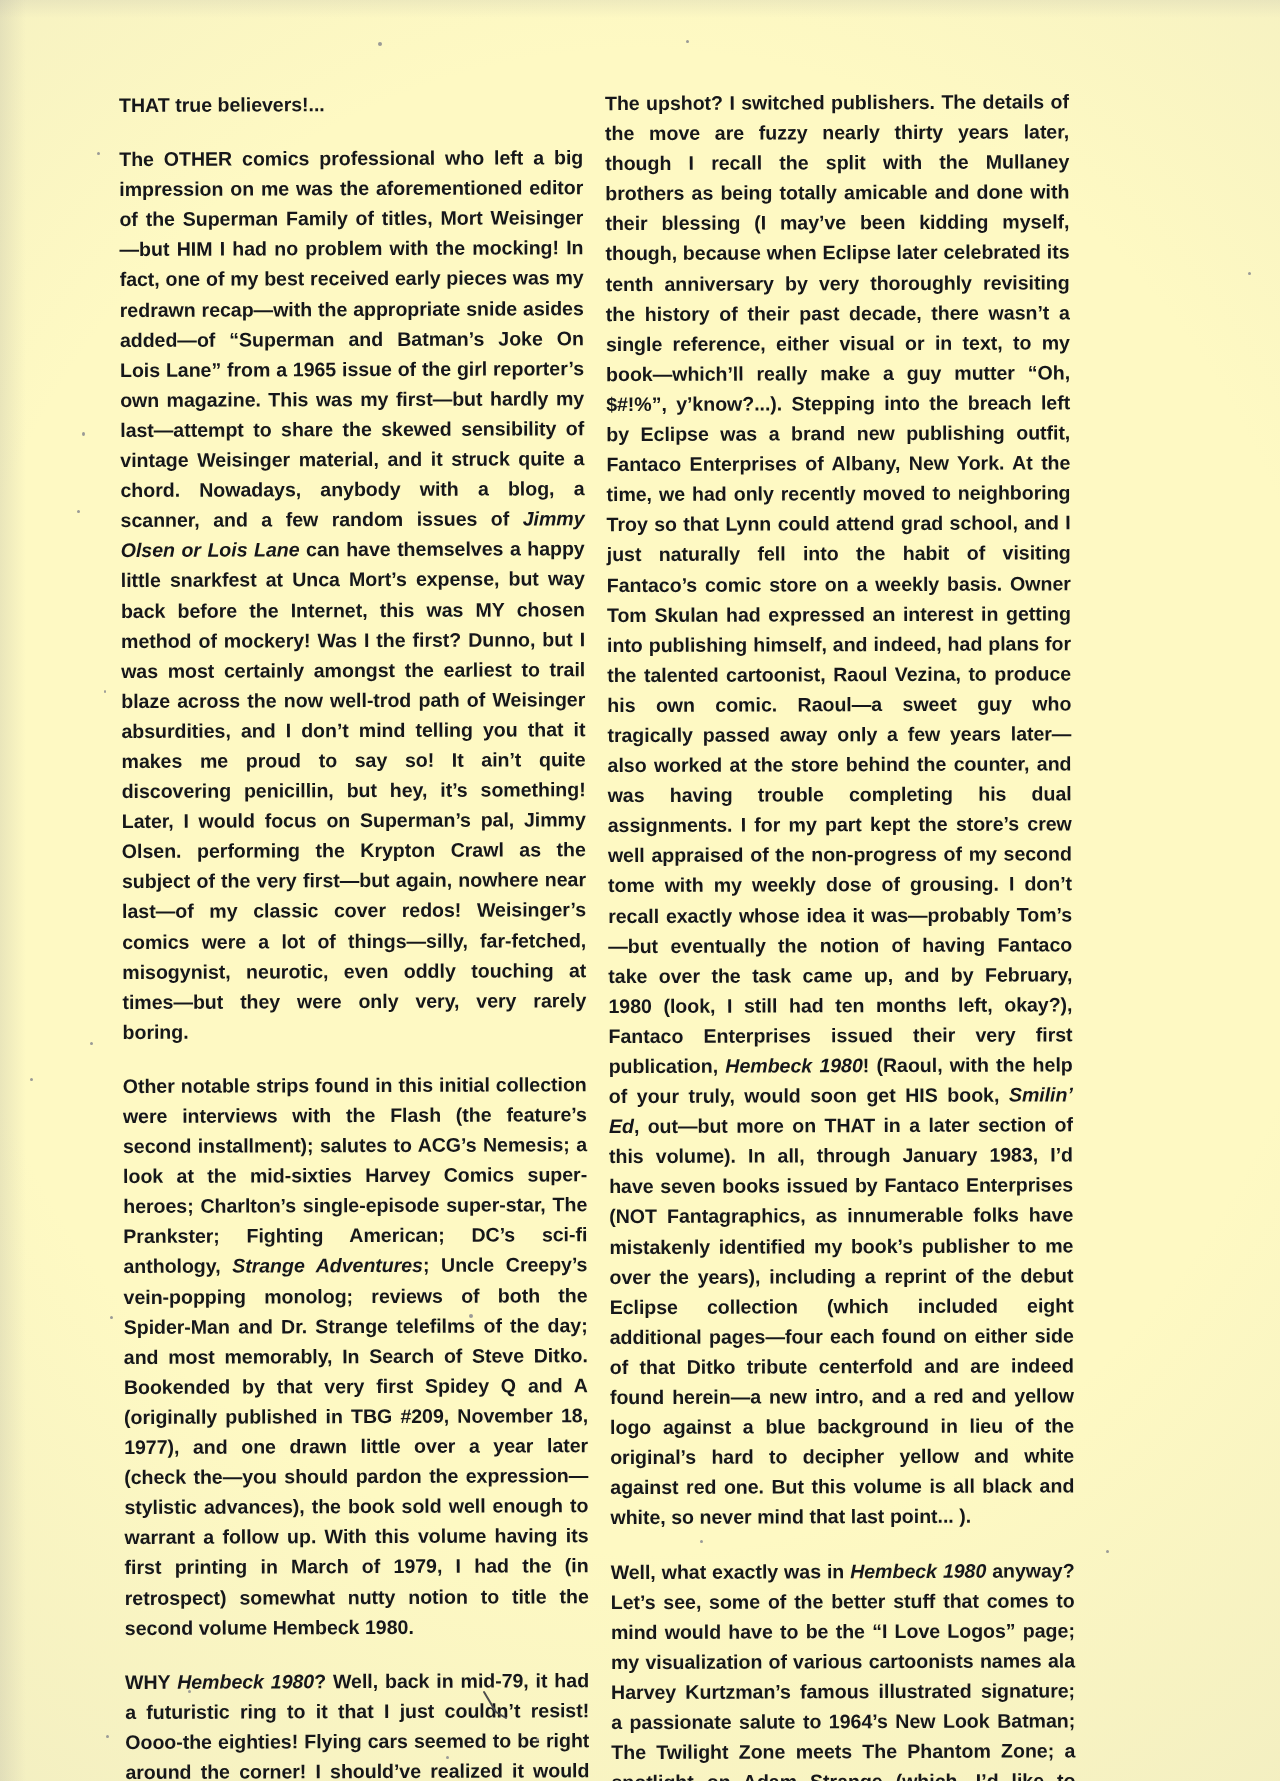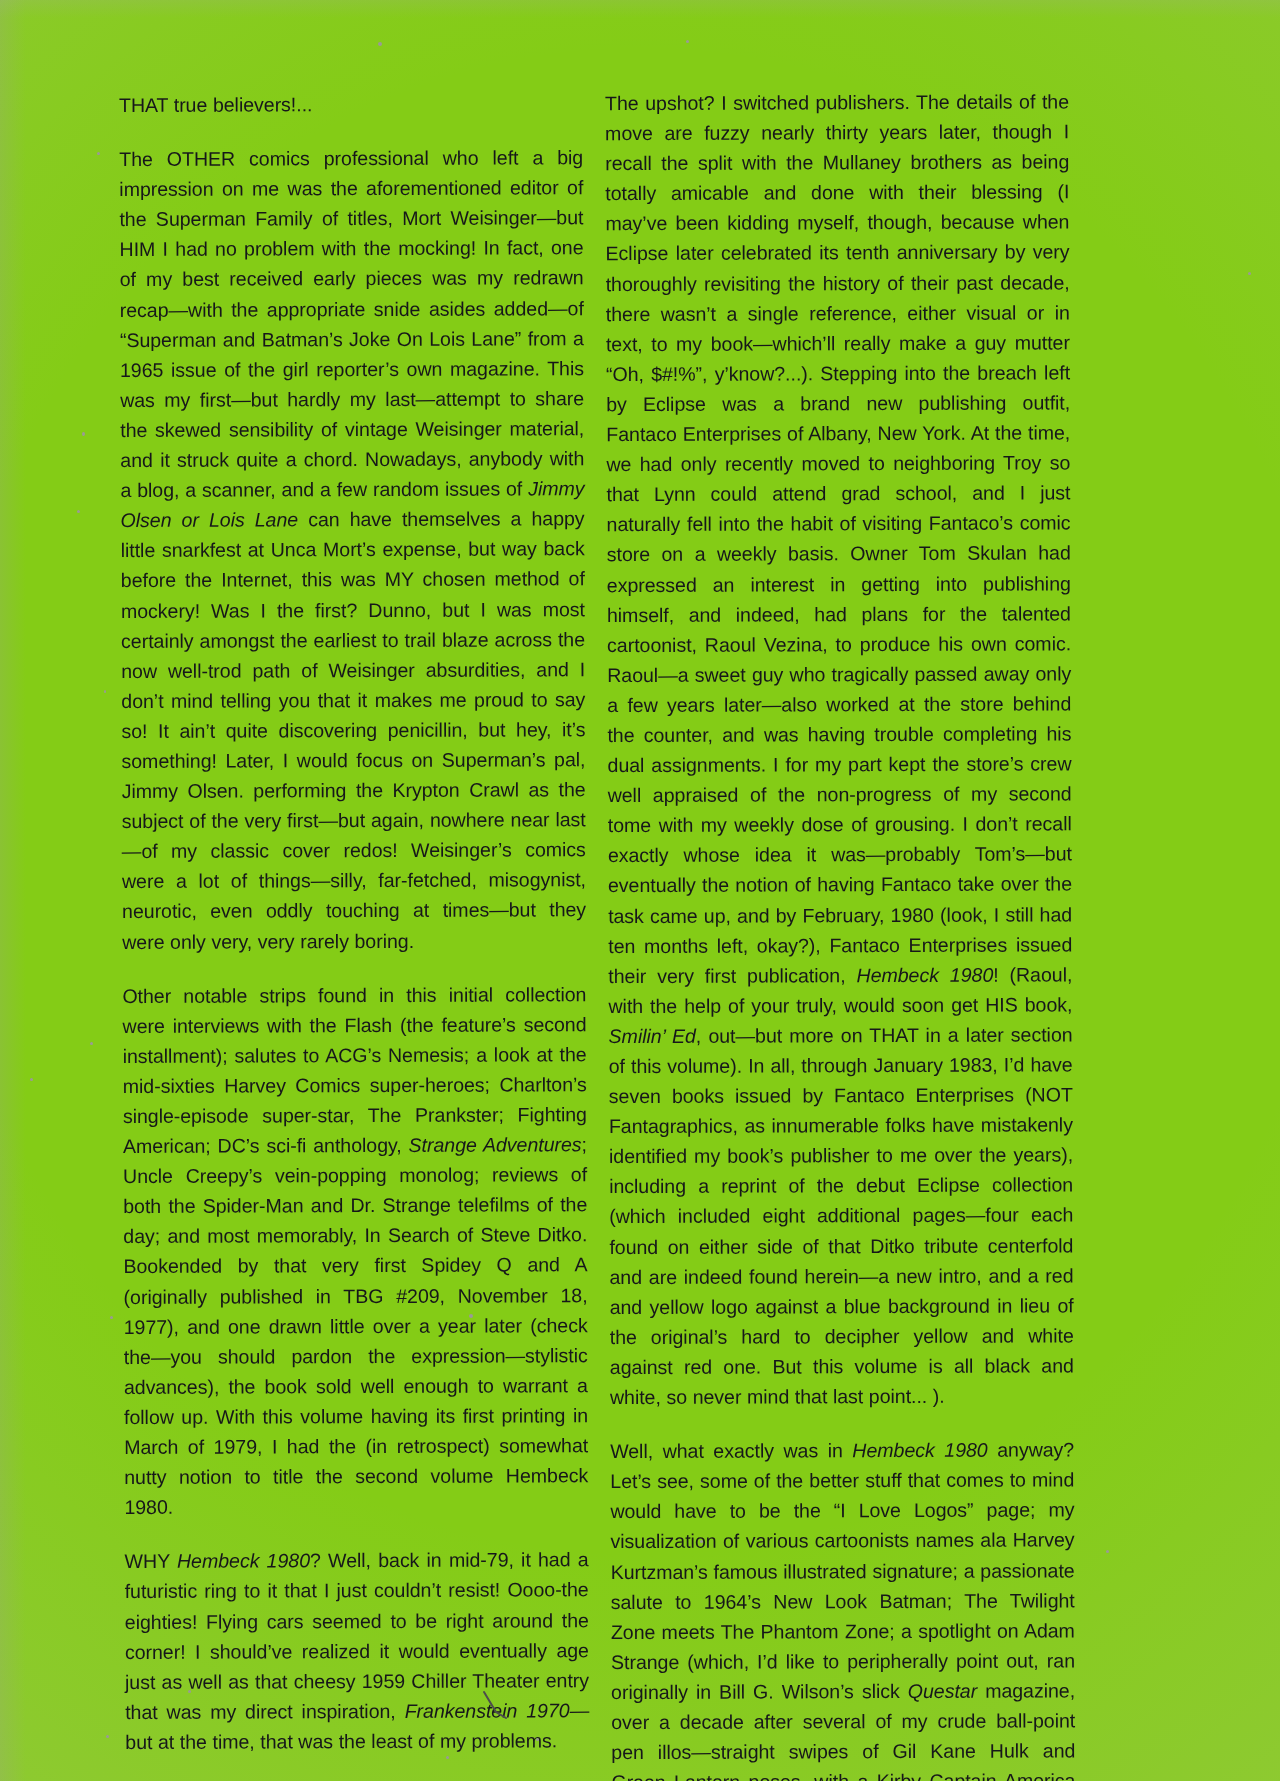--- a/index.html
+++ b/index.html
@@ -4,23 +4,24 @@
 <style>
   html, body {
     margin: 0;
     padding: 0;
     background: #ffffff;
   }
   .page {
     position: relative;
     width: 1280px;
     height: 1781px;
-    background: #84cc16;
+    background: #fef9c3;
     overflow: hidden;
     font-family: "Liberation Sans", sans-serif;
+    font-weight: bold;
   }
   
   .scan-tint {
     position: absolute;
     inset: 0;
     background:
       radial-gradient(ellipse 90% 70% at 50% 45%, rgba(255,255,255,0) 60%, rgba(190,190,185,0.18) 100%);
     pointer-events: none;
   }
   .columns {

